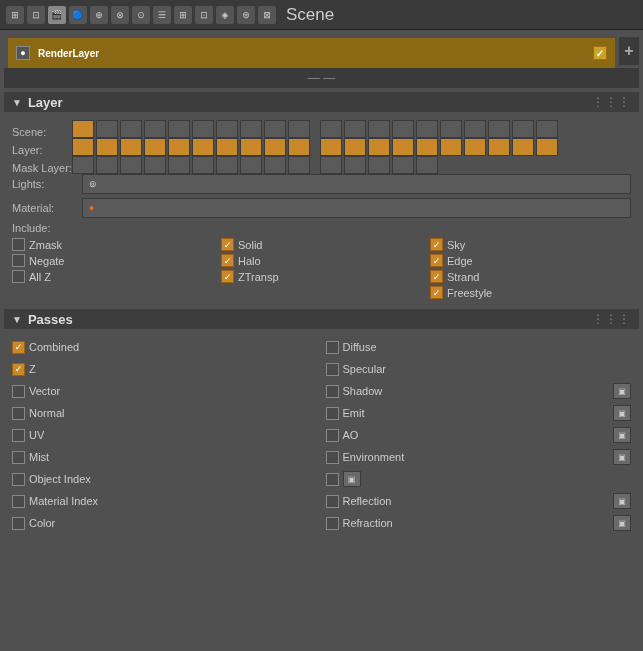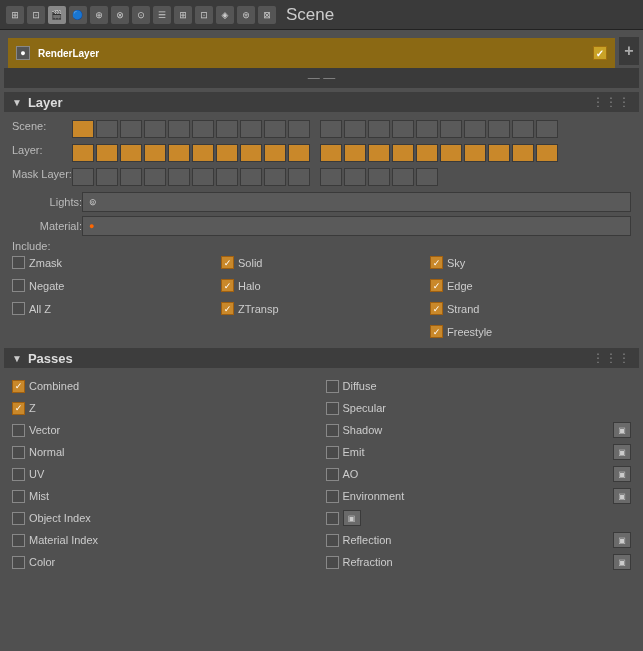--- a/index.html
+++ b/index.html
@@ -110,22 +110,21 @@
       font-size: 12px;
       letter-spacing: 1px;
     }
     .section-body {
       padding: 8px;
     }
 
     
     .layer-row {
       display: flex;
-      align-items: flex-start;
-      margin-bottom: 6px;
+      align-items: flex-end;
     }
     .layer-label {
       width: 60px;
       color: #bbb;
     }
     .layer-btn {
       width: 22px; height: 18px;
       background: #5a5a5a;
       border: 1px solid #3a3a3a;
       cursor: pointer;
@@ -141,41 +140,40 @@
 
     
     .field-row {
       display: flex;
       align-items: center;
       margin-bottom: 4px;
     }
     .field-label {
       width: 70px;
       color: #bbb;
-      text-align: right;
     }
     .field-input {
       flex: 1;
       height: 20px;
       background: #5a5a5a;
       border: 1px solid #3a3a3a;
       display: flex;
       align-items: center;
       padding: 0 6px;
     }
 
     
     .include-label {
       color: #bbb;
       margin-bottom: 6px;
     }
     .include-grid {
       display: grid;
       grid-template-columns: 1fr 1fr 1fr;
-      gap: 10px 8px;
+      gap: 3px 8px;
     }
     .check-item {
       display: flex;
       align-items: center;
       gap: 4px;
     }
     .checkbox {
       width: 13px; height: 13px;
       border: 1px solid #888;
       background: #4a4a4a;

